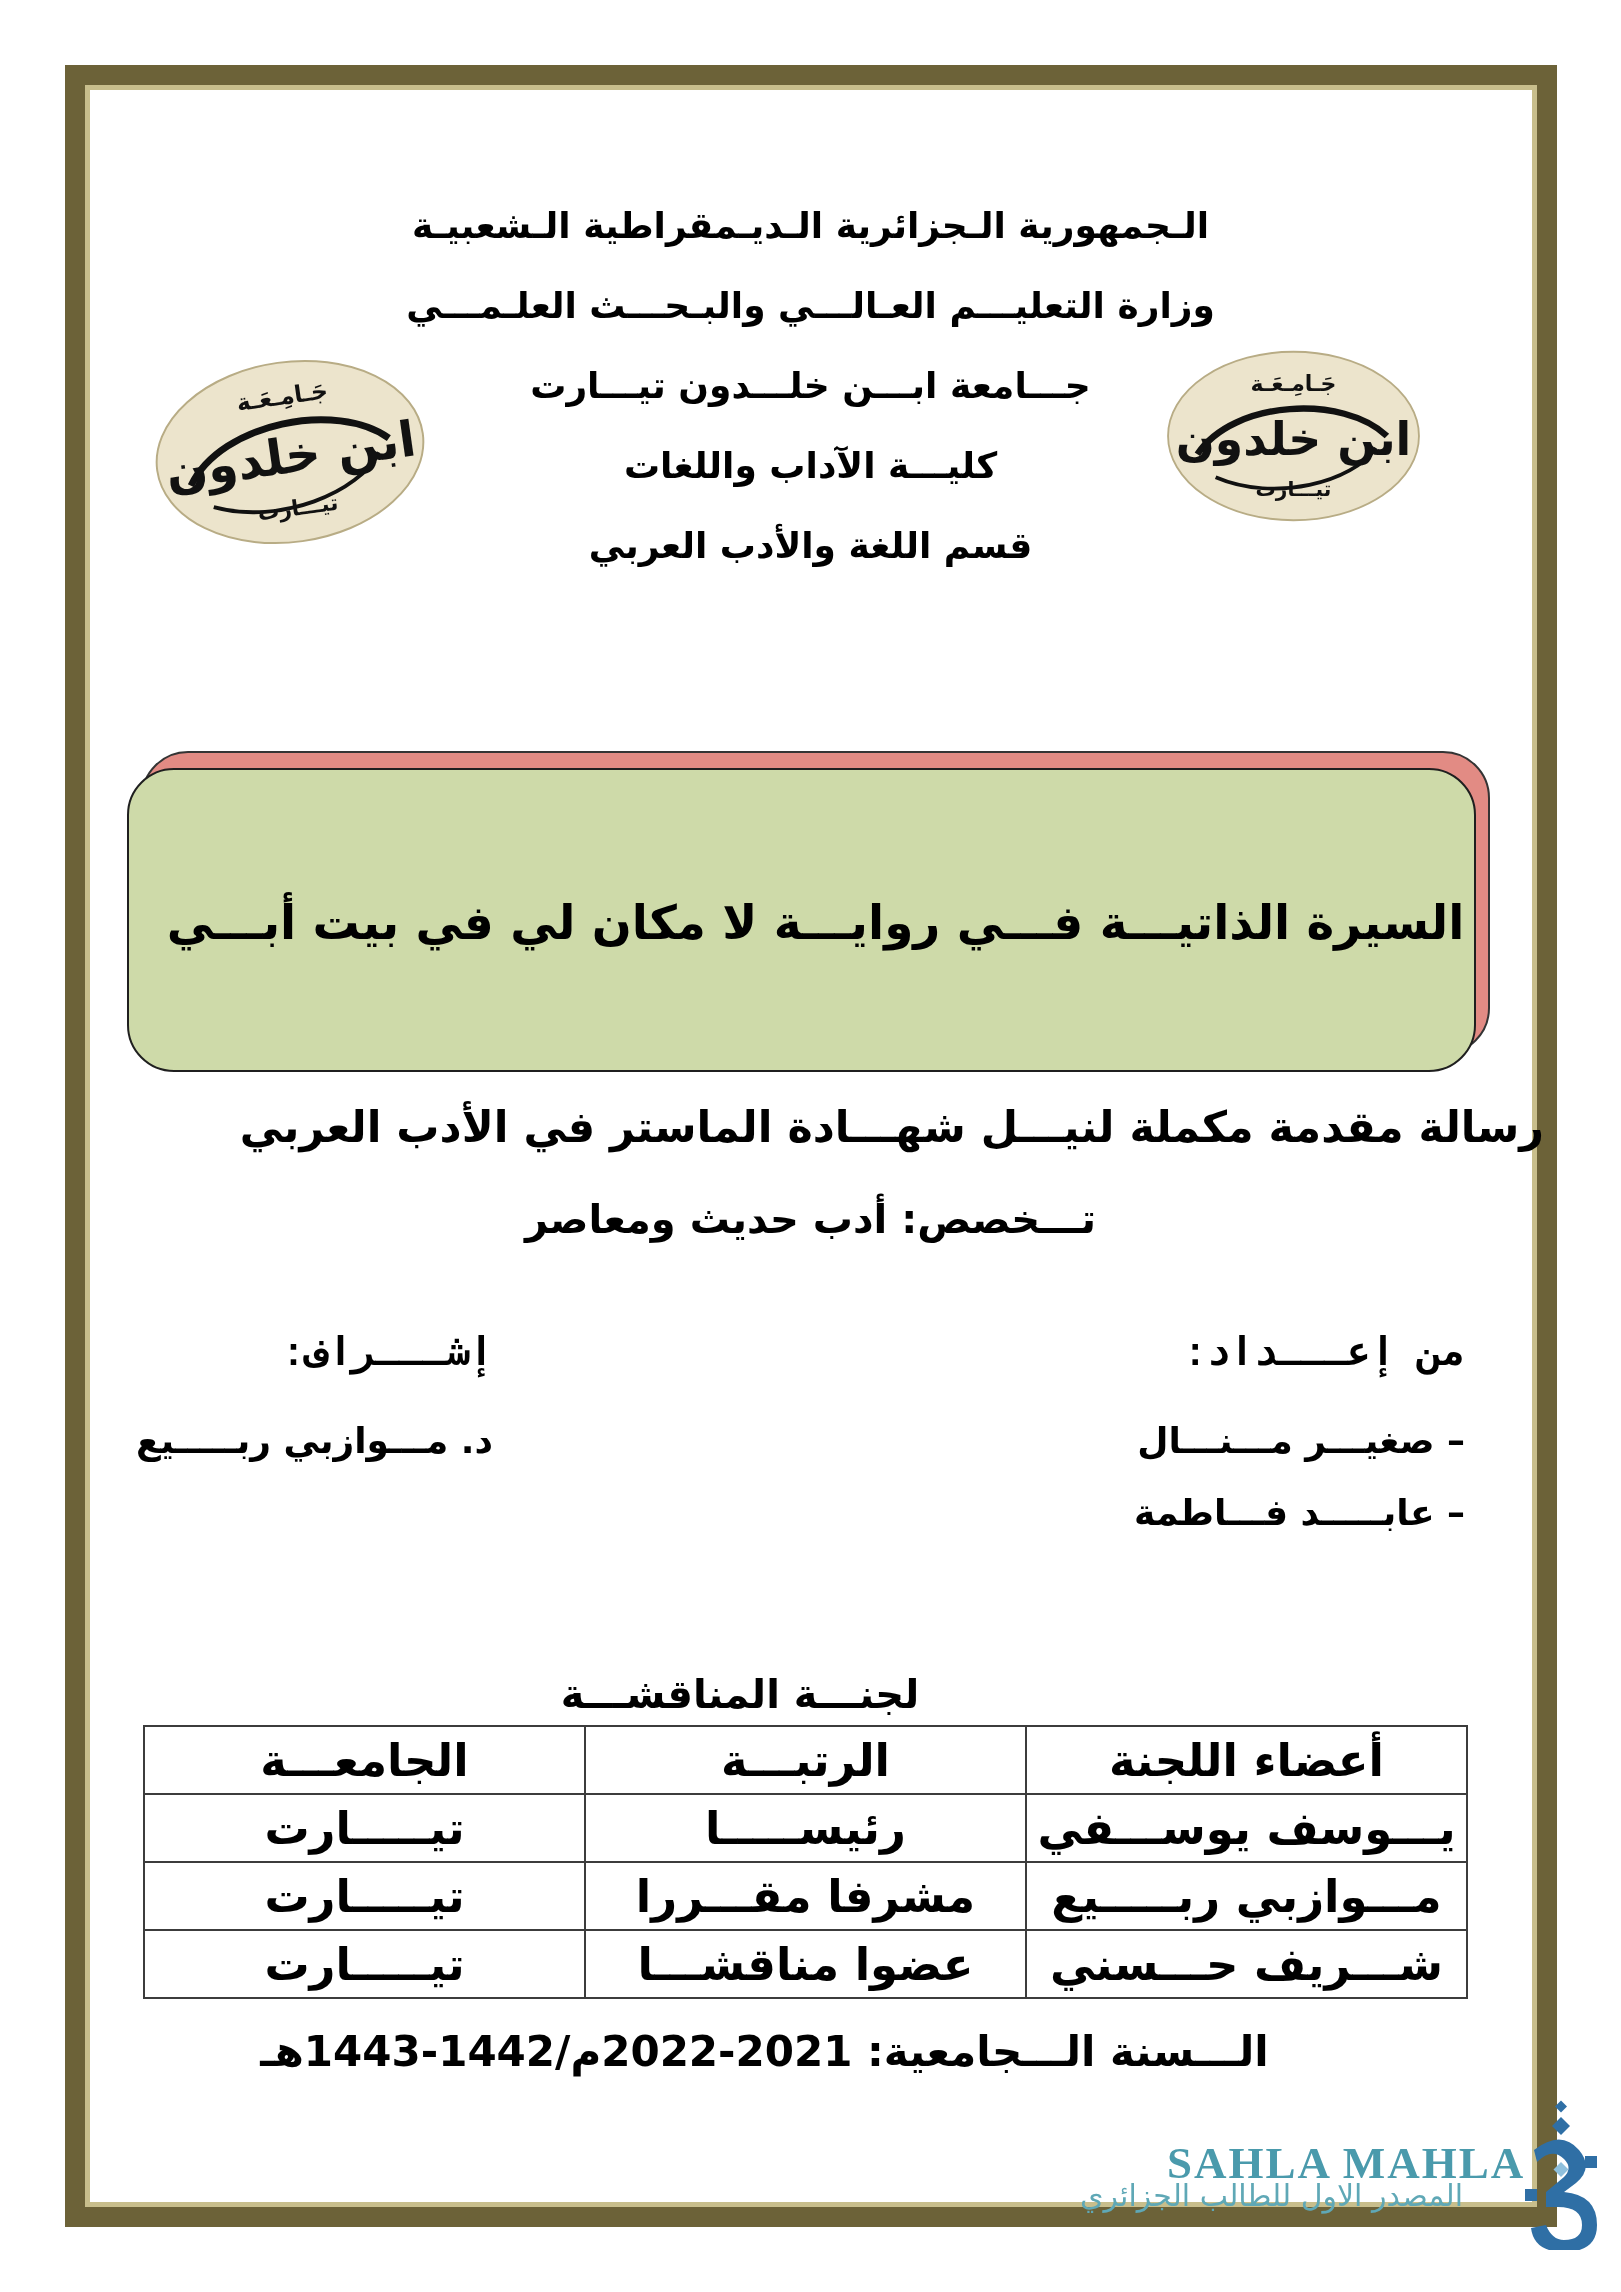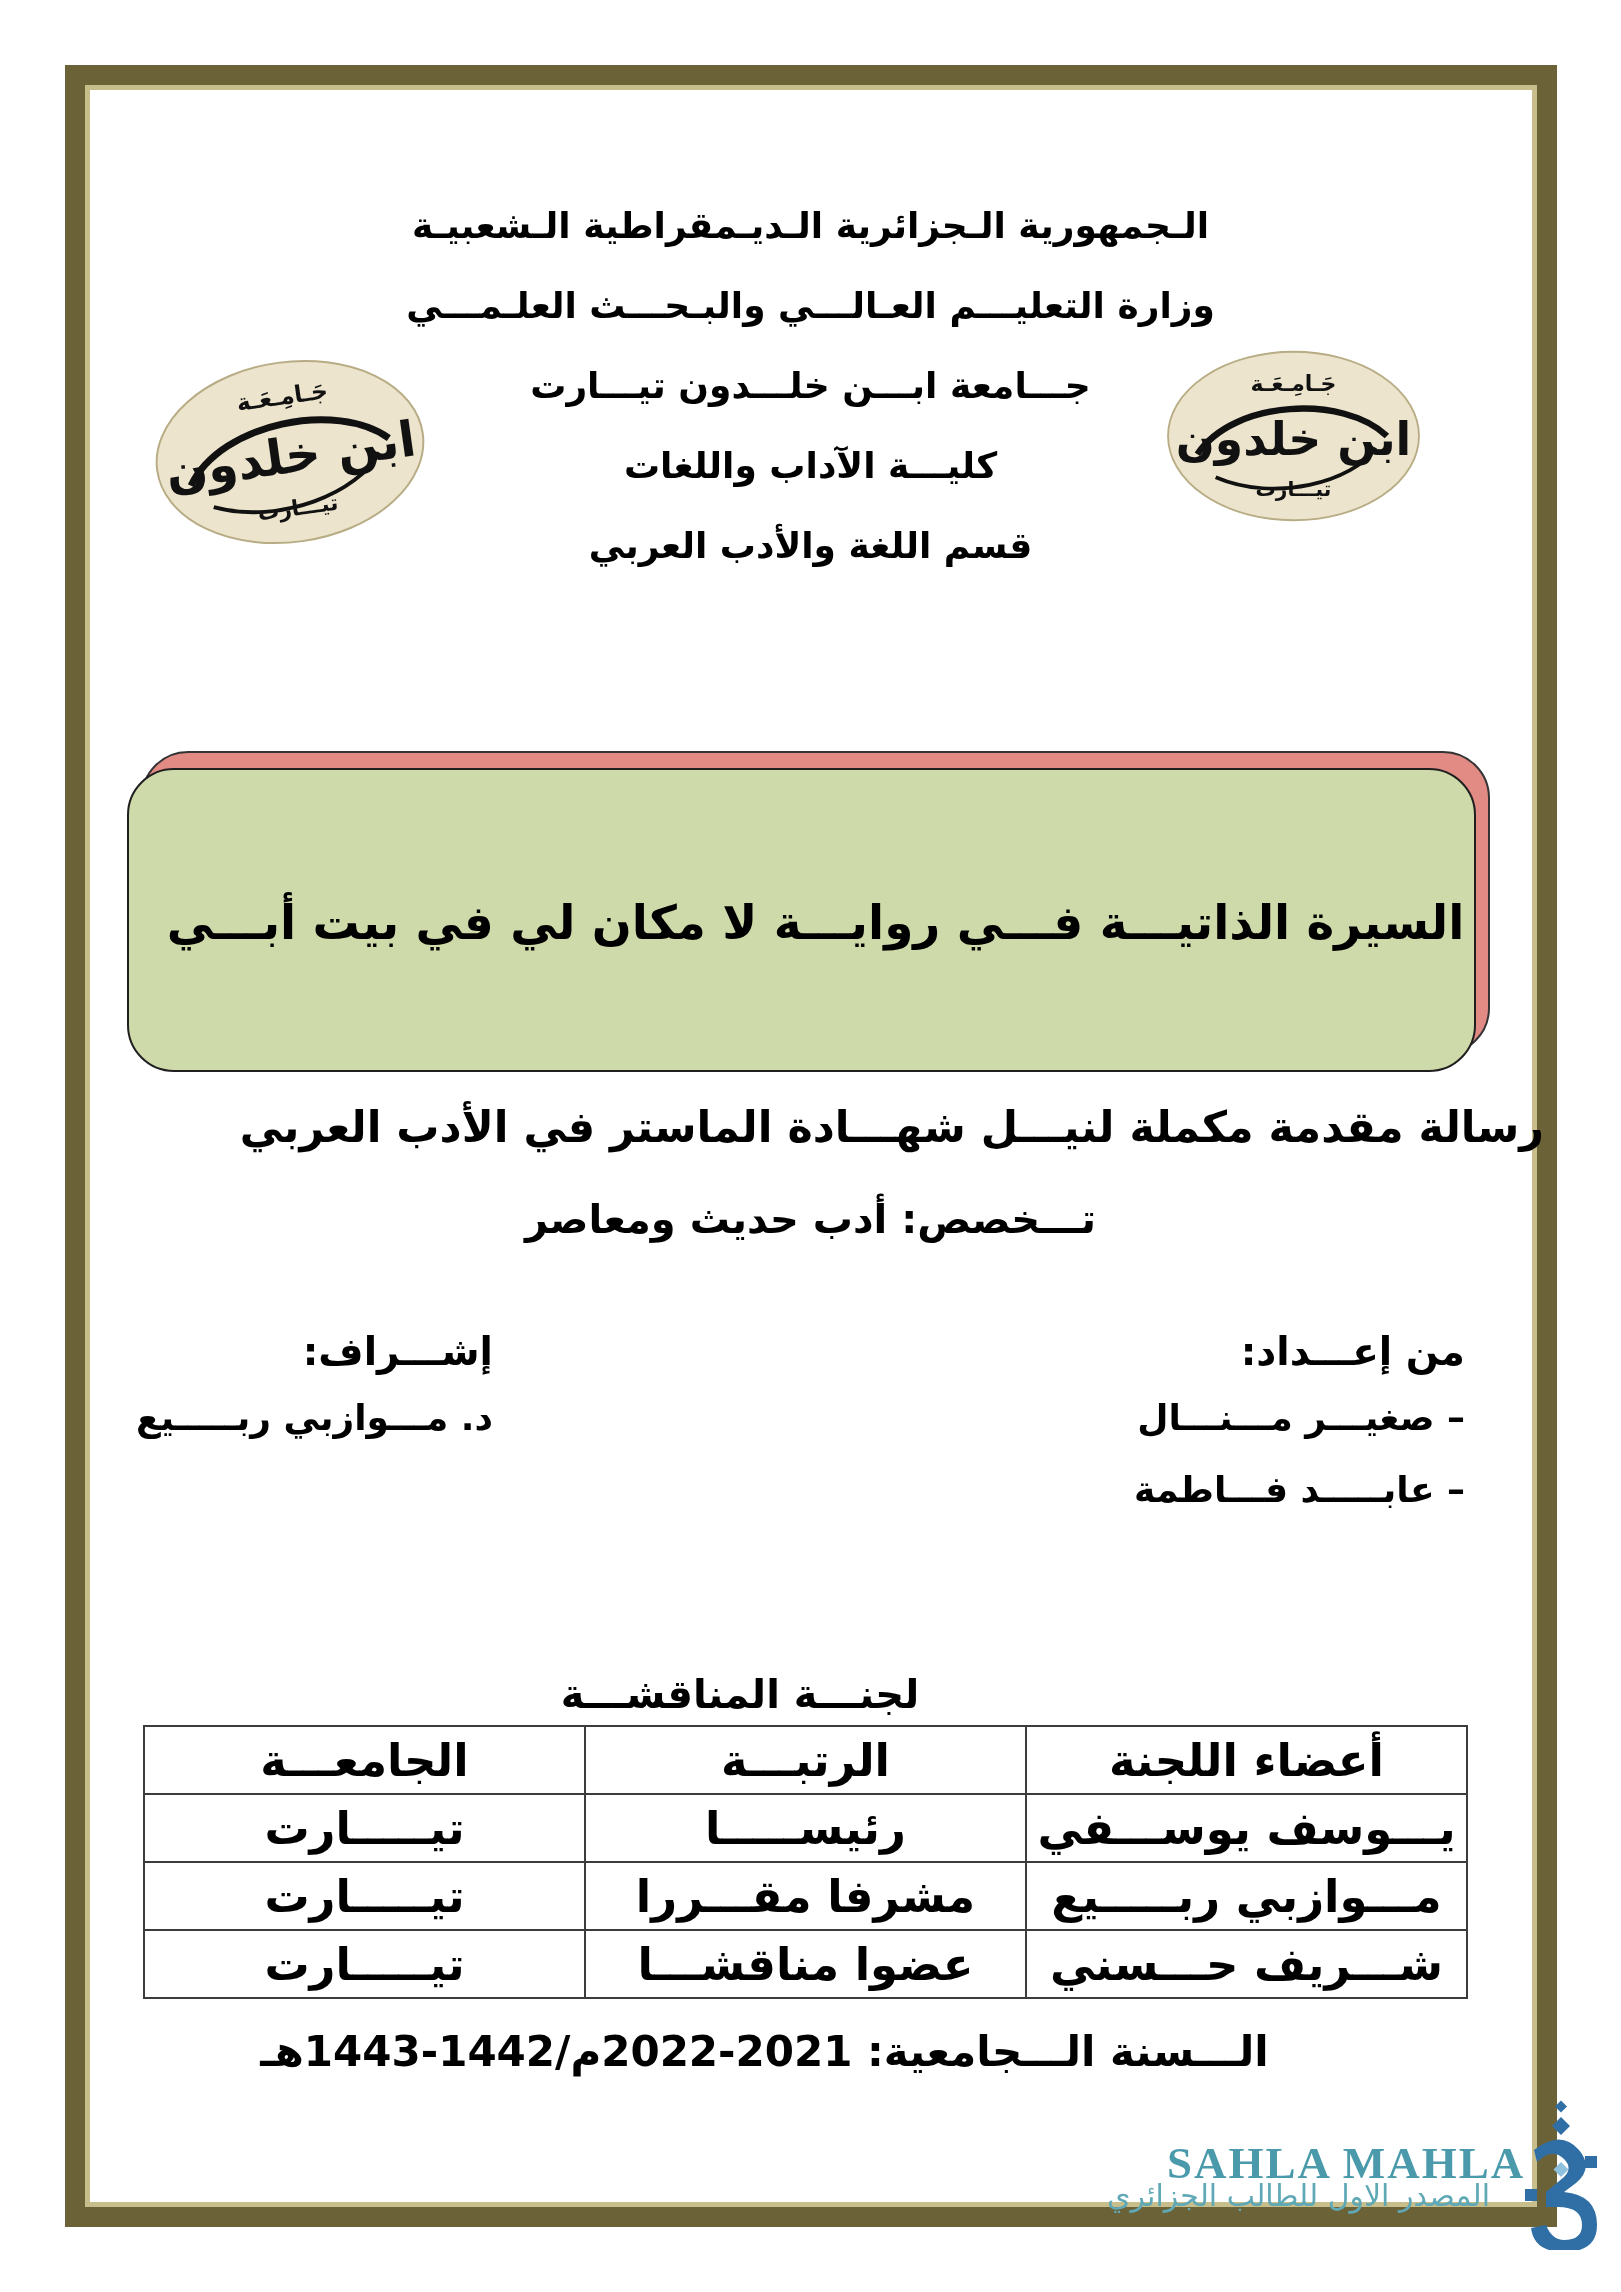--- a/index.html
+++ b/index.html
@@ -49,21 +49,21 @@
     position:absolute; left:90px; top:1196px; width:1441px; text-align:center;
     font-weight:bold; font-size:40px; z-index:2;
   }
 
   .authors {
     position:absolute; right:156px; top:1329px; text-align:right; z-index:2;
   }
   .supervisor {
     position:absolute; left:140px; top:1329px; width:353px; text-align:right; z-index:2;
   }
-  .sec-label { font-weight:bold; font-size:39px; margin-bottom:23px; white-space:nowrap; }
+  .sec-label { font-weight:bold; font-size:39px; margin-bottom:43px; white-space:nowrap;font-family:Liberation Mono, monospace; }
   .person { font-weight:bold; font-size:36px; margin-bottom:31px; white-space:nowrap; }
 
   .committee-title {
     position:absolute; left:59px; top:1639px; width:1362px; text-align:center;
     font-weight:bold; font-size:40px; z-index:2;margin-top:32px;
   }
   table.committee-table {
     position:absolute; left:143px; top:1725px; width:1325px; z-index:2;
     border-collapse:collapse; table-layout:fixed;
   }
@@ -77,21 +77,21 @@
     font-weight:bold; font-size:42px; z-index:2; white-space:nowrap;
   }
 
   .watermark { z-index:5; }
   .wm-brand {
     position:absolute; left:1167px; top:2137px; z-index:5;
     font-family:"Liberation Serif", serif; font-weight:bold; font-size:45px;
     letter-spacing:2px; color:#4a9aac; white-space:nowrap;
   }
   .wm-tagline {
-    position:absolute; left:1196px; top:2178px; width:294px; text-align:center; z-index:5;
+    position:absolute; left:1169px; top:2178px; width:294px; text-align:center; z-index:5;
     font-size:30px; color:#5fa8b6; white-space:nowrap;
   }
   .wm-logo { position:absolute; left:1522px; top:2098px; width:78px; height:152px; z-index:5; }
   .wm-logo svg { width:100%; height:100%; }
 </style>
 </head>
 <body>
 
 <div class="page">
 

